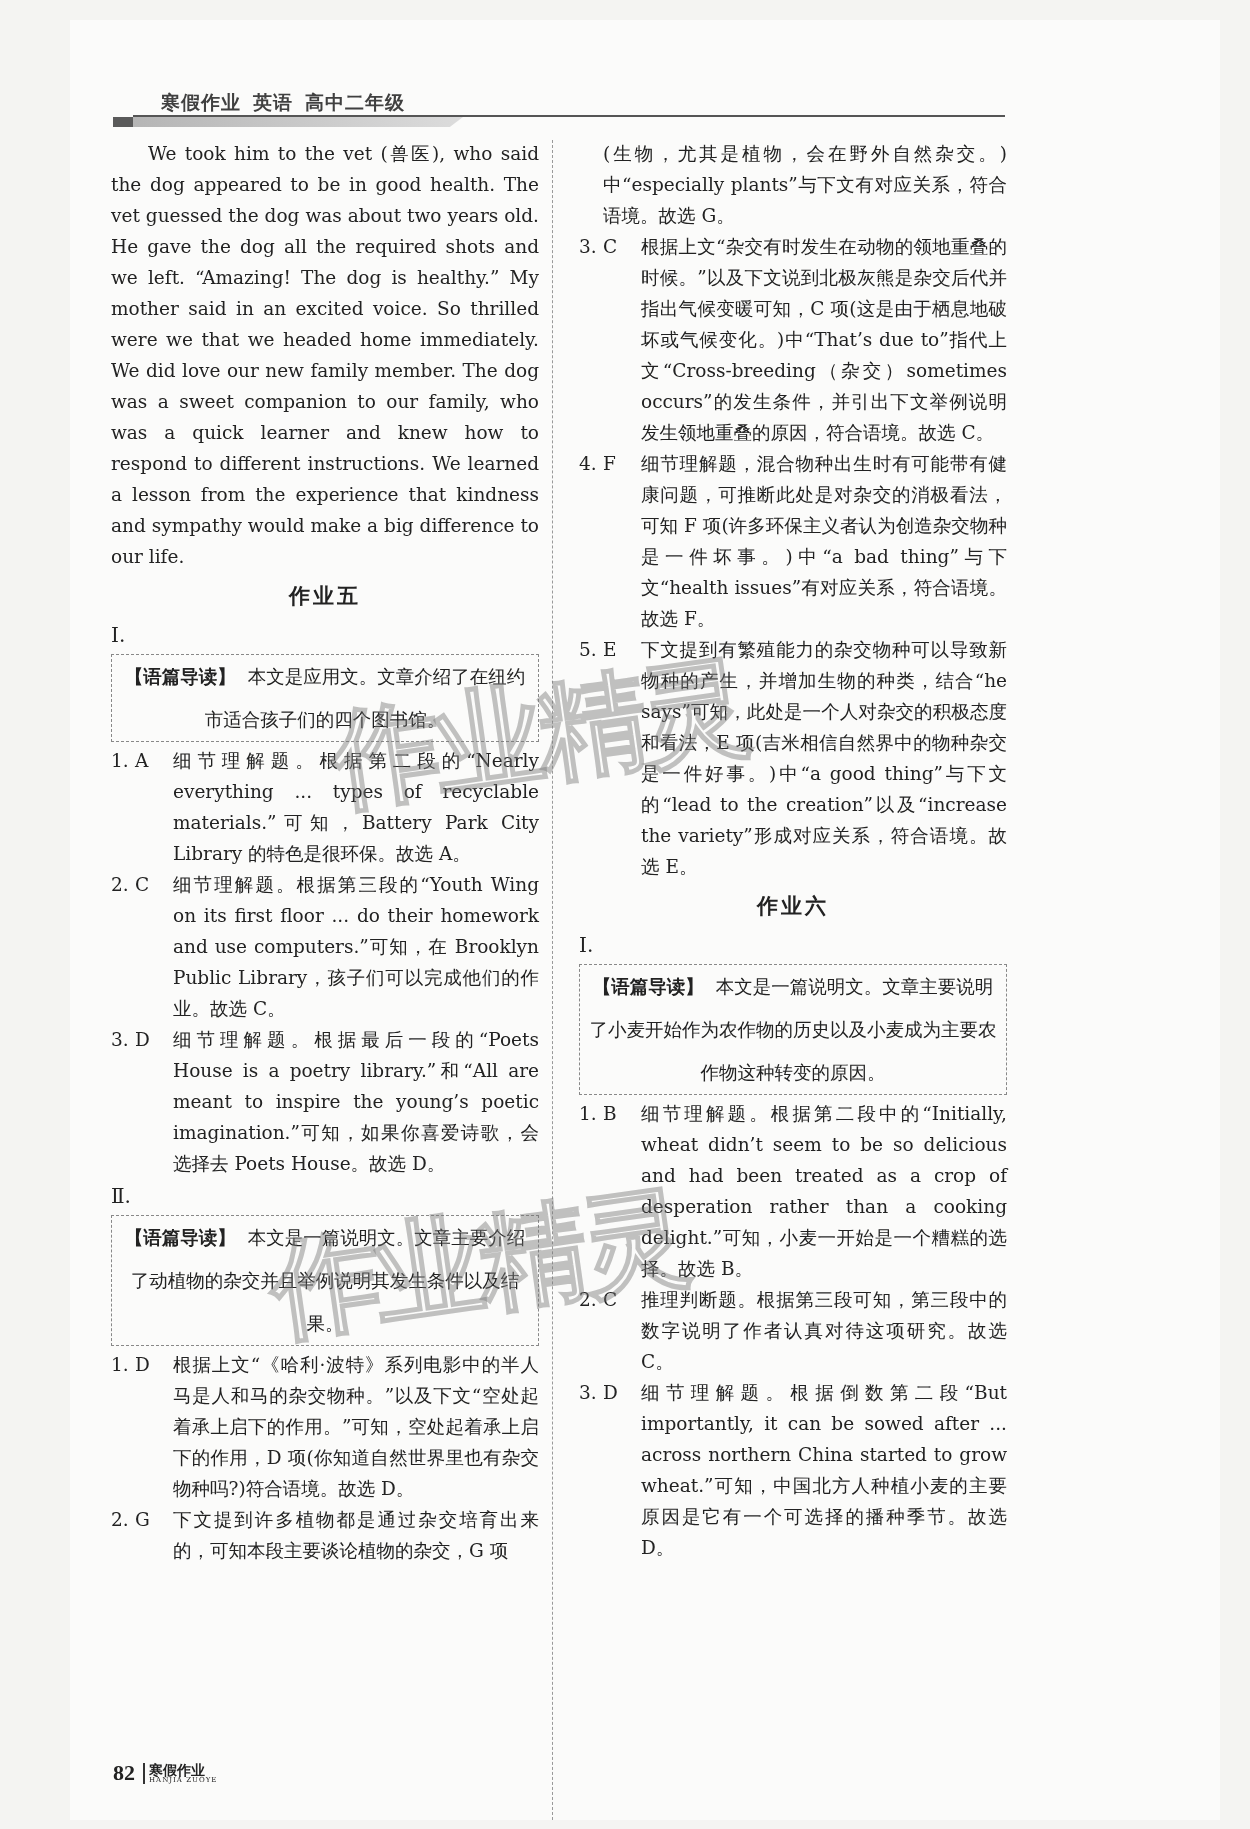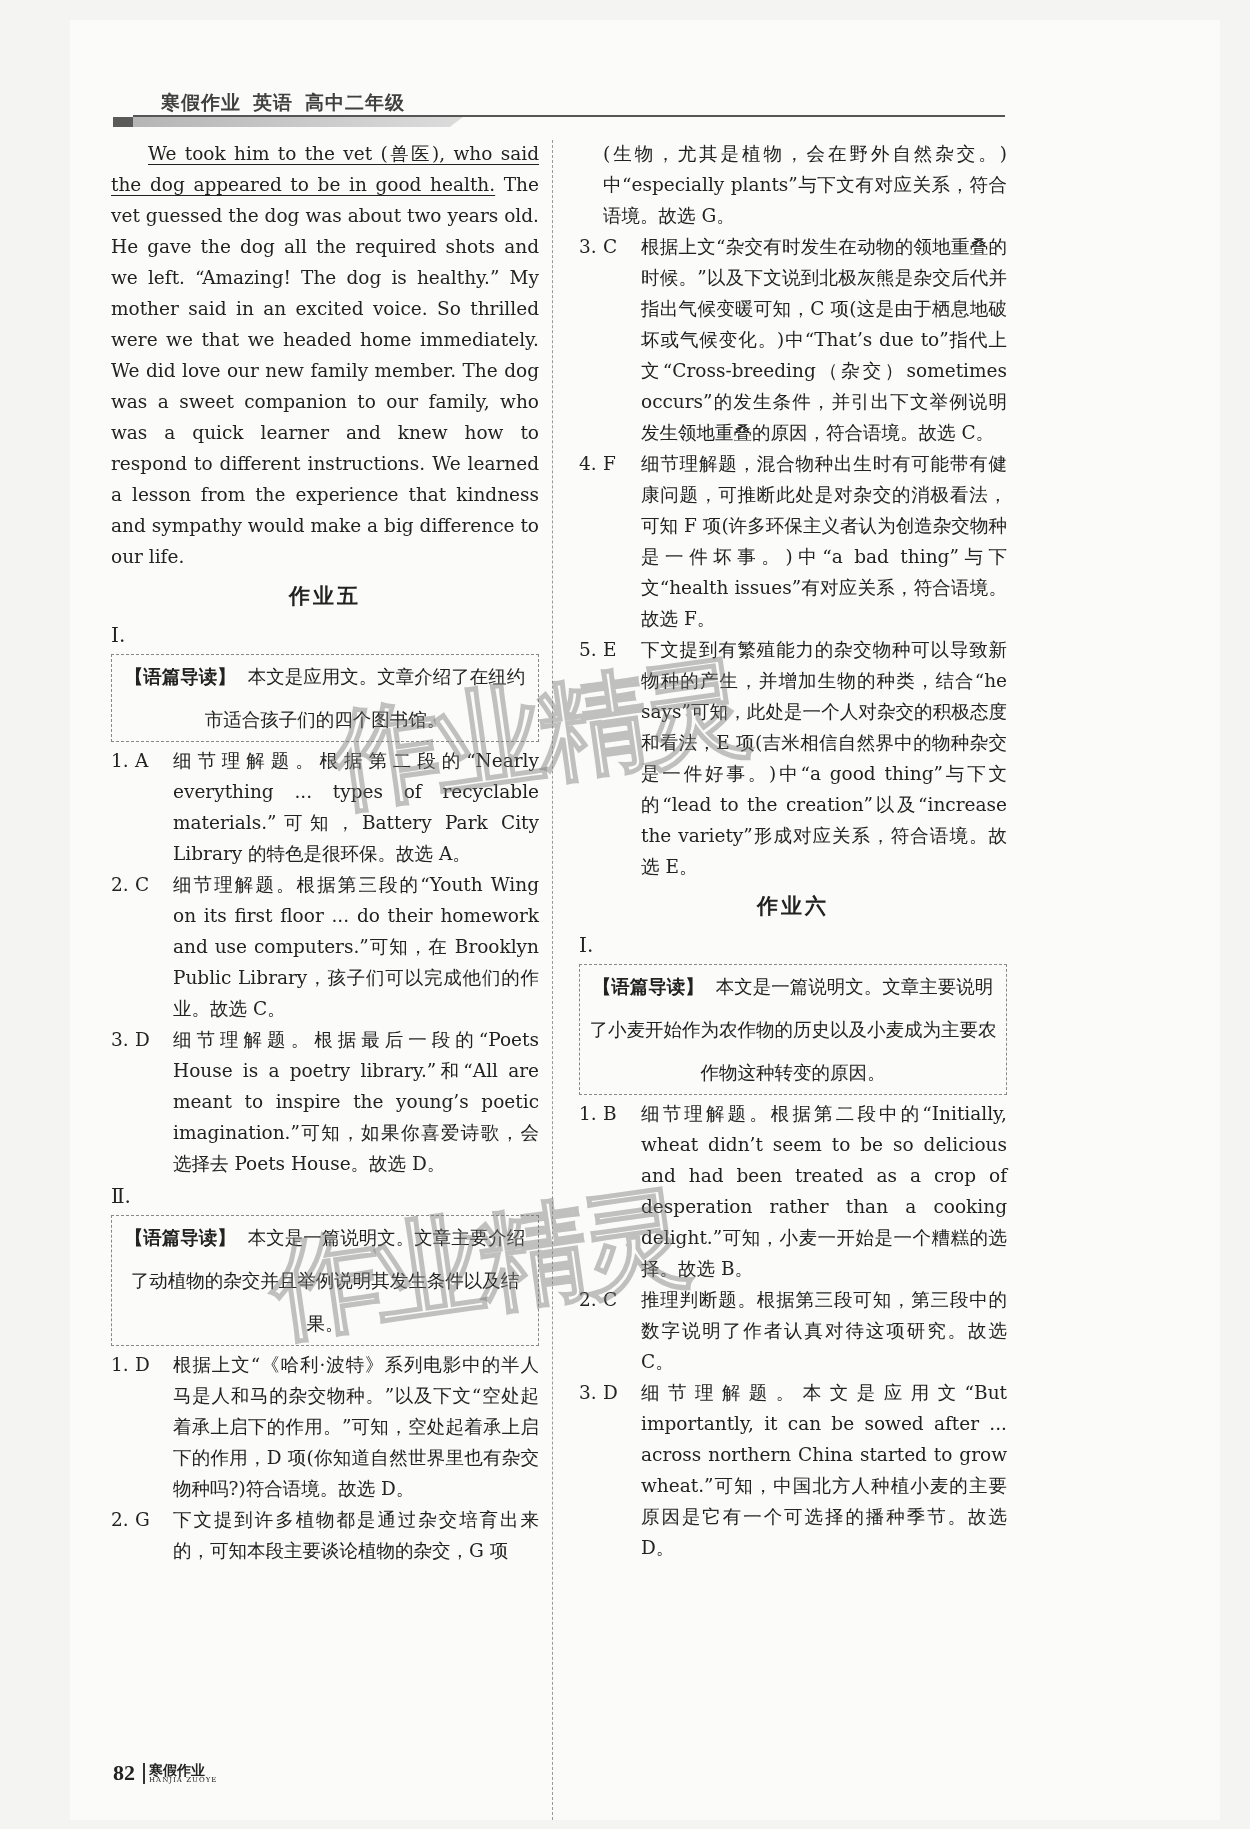--- a/index.html
+++ b/index.html
@@ -14,21 +14,21 @@
   .header-bar .grad { position: absolute; left: 20px; top: 2px; width: 330px; height: 10px; background: linear-gradient(90deg, #b5b5b5, #dcdcdc); clip-path: polygon(0 0, 100% 0, 96% 100%, 0 100%); }
   .header-bar .line { position: absolute; left: 20px; top: 0; right: 0; height: 2px; background: #555; }
 
   .col { position: absolute; top: 138px; width: 428px; font-size: 18.5px; line-height: 31px; }
   .col-left { left: 111px; }
   .col-right { left: 559px; margin-left: 20px; }
   .divider { position: absolute; left: 552px; top: 140px; height: 1680px; border-left: 1px dashed #999; }
 
   .p { text-align: justify; }
   .indent { text-indent: 2em; }
-  .u { text-decoration: underline; text-underline-offset: 4px; }
+  .u { text-underline-offset: 4px; }
   .sec-title { font-family: "DejaVu Sans", sans-serif; font-weight: bold; font-size: 21px; text-align: center; letter-spacing: 3px; margin: 4px 0 2px; line-height: 40px; }
   .roman { font-size: 20px; line-height: 34px; }
   .guide { border: 1px dashed #888; padding: 0 4px; margin: 2px 0 3px; line-height: 43px; text-align: center; }
   .guide .tag { font-family: "DejaVu Sans", sans-serif; font-weight: bold; }
   .item { display: flex; }
   .item .num { width: 24px; flex: none; }
   .item .ans { width: 38px; flex: none; }
   .item .body { flex: 1; text-align: justify; }
   .cont { padding-left: 24px; text-align: justify; }
 
@@ -129,21 +129,21 @@
     <span class="body">细节理解题。根据第二段中的“Initially, wheat didn’t seem to be so delicious and had been treated as a crop of desperation rather than a cooking delight.”可知，小麦一开始是一个糟糕的选择。故选 B。</span>
   </div>
   <div class="item">
     <span class="num">2.</span>
     <span class="ans">C</span>
     <span class="body">推理判断题。根据第三段可知，第三段中的数字说明了作者认真对待这项研究。故选 C。</span>
   </div>
   <div class="item">
     <span class="num">3.</span>
     <span class="ans">D</span>
-    <span class="body">细节理解题。本文是应用文“But importantly, it can be sowed after ... across northern China started to grow wheat.”可知，中国北方人种植小麦的主要原因是它有一个可选择的播种季节。故选 D。</span>
+    <span class="body">细节理解题。根据倒数第二段“But importantly, it can be sowed after ... across northern China started to grow wheat.”可知，中国北方人种植小麦的主要原因是它有一个可选择的播种季节。故选 D。</span>
   </div>
 </div>
 
 <div class="watermark wm1">作业精灵</div>
 <div class="watermark wm2">作业精灵</div>
 
 <div class="footer">
   <span class="pg">82</span>
   <div class="brand">
     <div class="cn">寒假作业</div>

